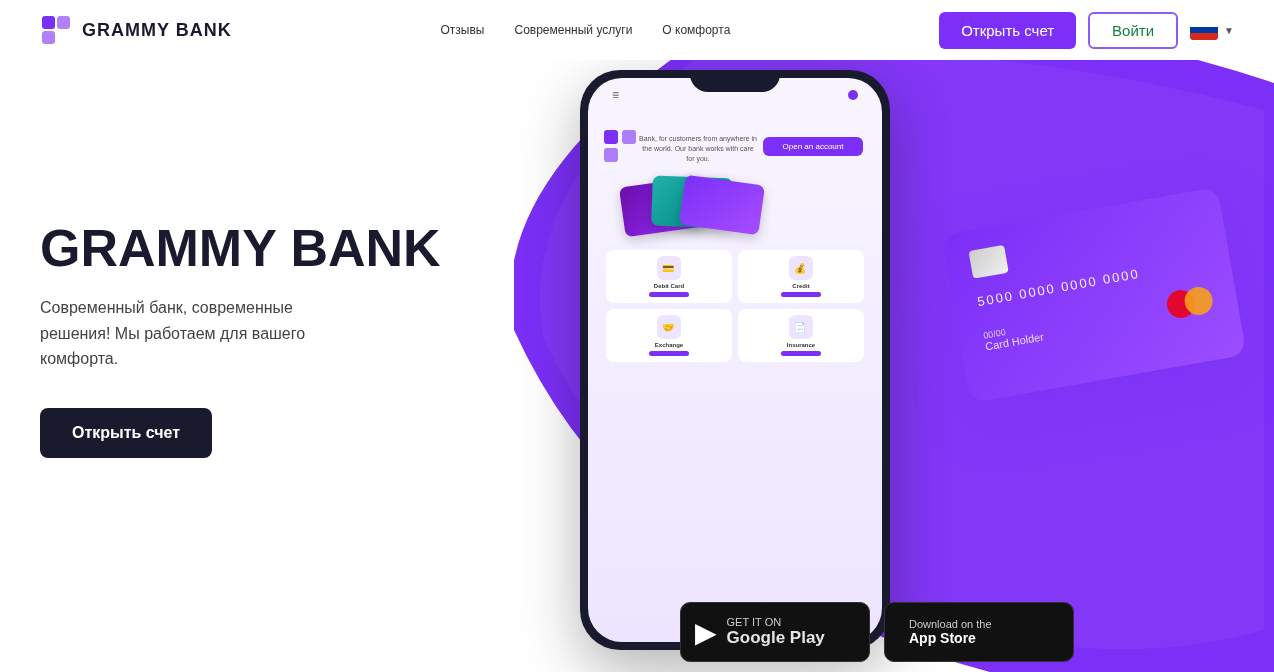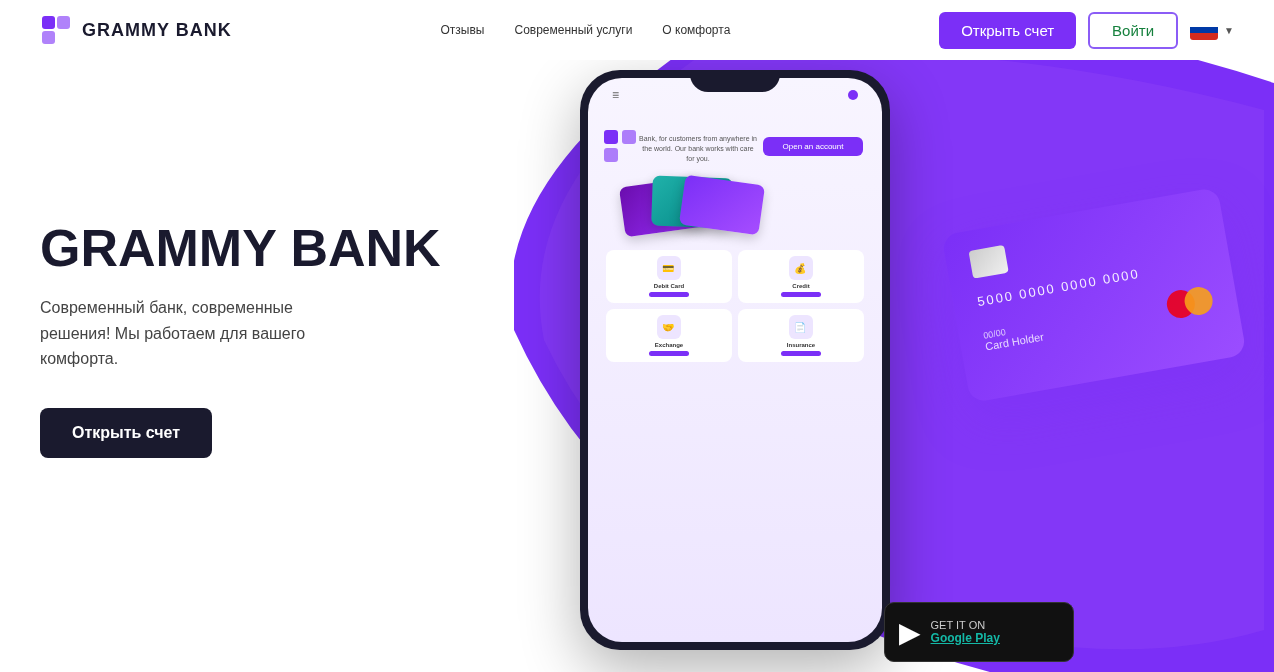--- a/index.html
+++ b/index.html
@@ -140,21 +140,21 @@
       display: flex; gap: 14px;
     }
     .app-btn {
       width: 190px; height: 60px; background: #111; border-radius: 10px;
       display: flex; align-items: center; padding: 0 14px; gap: 10px;
       cursor: pointer; color: #fff; text-decoration: none; border: 1px solid #333;
     }
     .app-btn-icon { font-size: 28px; }
     .app-btn-text { display: flex; flex-direction: column; }
     .app-btn-sub { font-size: 11px; color: #ccc; }
-    .app-btn-name { font-size: 12px; font-weight: 700; color: #14b8a6; line-height: 1.2; text-decoration: underline; }
+    .app-btn-name { font-size: 17px; font-weight: 700; color: #e5e5e5; line-height: 1.2; }
     .app-btn-name-small { font-size: 14px; font-weight: 700; color: #fff; line-height: 1.2; }
 
     
     .logo-svg { width: 32px; height: 32px; }
   </style>
 </head>
 <body>
 
 <header>
   <div class="logo">
@@ -269,15 +269,22 @@
   </div>
 
   <div class="app-buttons">
     <a class="app-btn" href="#">
       <span class="app-btn-icon">▶</span>
       <div class="app-btn-text">
         <span class="app-btn-sub">GET IT ON</span>
         <span class="app-btn-name">Google Play</span>
       </div>
     </a>
+    <a class="app-btn" href="#">
+      <span class="app-btn-icon"></span>
+      <div class="app-btn-text">
+        <span class="app-btn-sub">Download on the</span>
+        <span class="app-btn-name-small">App Store</span>
+      </div>
+    </a>
   </div>
 
 </div>
 
 </body></html>

